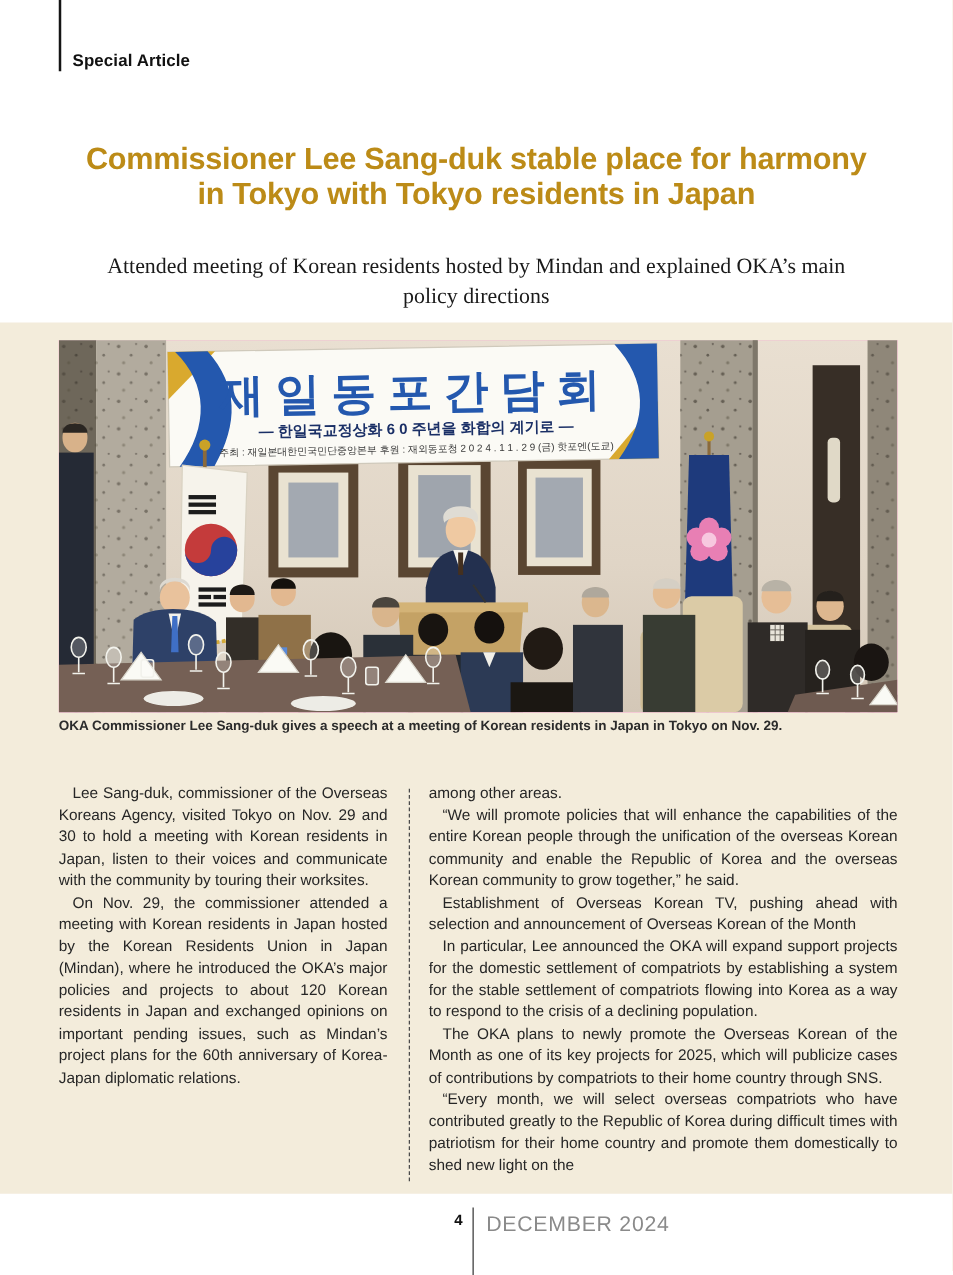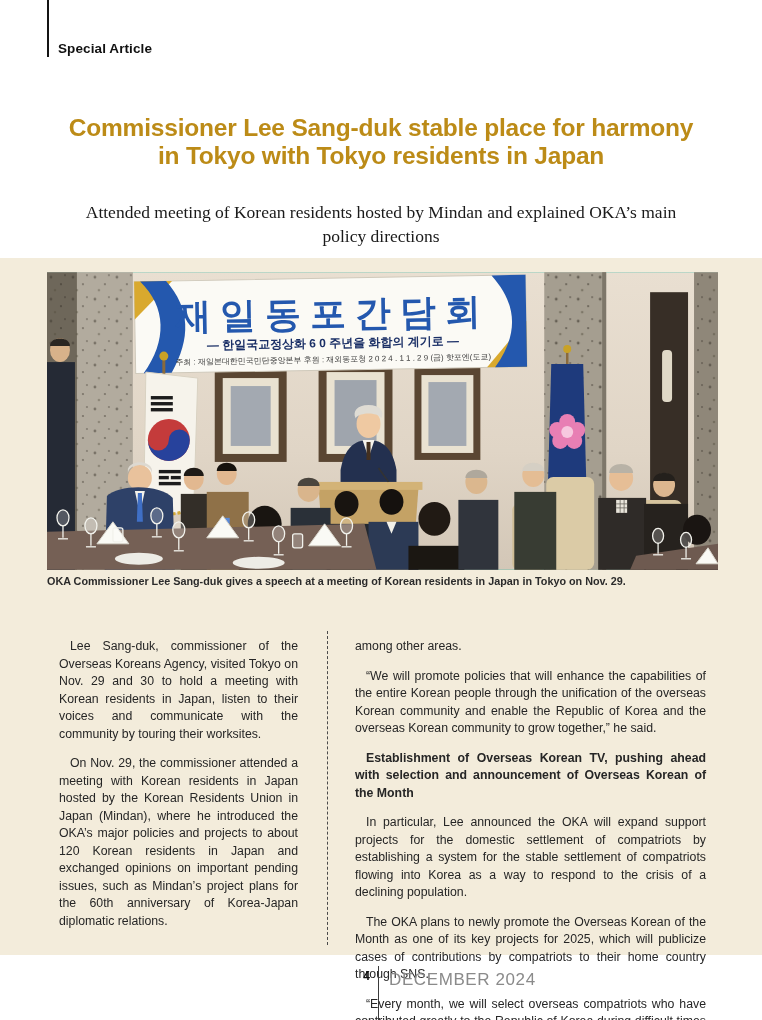--- a/index.html
+++ b/index.html
@@ -12,32 +12,32 @@
     display:flex;align-items:flex-end;}
   .kicker span{margin-left:9px;font-size:13.5px;font-weight:bold;color:#111;padding-bottom:1px;letter-spacing:.1px;}
   
   .headline{position:absolute;left:0;top:114px;width:762px;text-align:center;
     font-weight:bold;font-size:24.5px;line-height:28px;color:#BC8B17;letter-spacing:-0.2px;}
   .subtitle{position:absolute;left:81px;top:176px;width:600px;text-align:center;
     font-family:"Liberation Serif", serif;font-size:17.5px;line-height:24px;color:#1a1a1a;margin-top:24px;}
   
   .band{position:absolute;left:0;top:258px;width:762px;height:697px;background:#F3ECDB;}
   
-  .photo{position:absolute;left:47px;top:272px;width:671px;height:298px;overflow:hidden;background:#14b8a6;}
+  .photo{position:absolute;left:47px;top:272px;width:671px;height:298px;overflow:hidden;background:#f9a8d4;}
   .photo svg{display:block;}
   .caption{position:absolute;left:47px;top:575px;width:671px;font-size:10.8px;color:#2b2b2b;font-weight:bold;}
   
   .col{position:absolute;top:626px;}
-  .col p{margin:12px;text-indent:11px;font-size:12.3px;line-height:17.5px;text-align:justify;color:#262626;}
+  .col p{margin:0;text-indent:11px;font-size:12.3px;line-height:17.5px;text-align:justify;color:#262626;}
   .col p.no-indent{text-indent:0;}
   .col-left{left:47px;width:263px;}
   .col-divider{position:absolute;left:327px;top:631px;height:314px;width:0;border-left:1px dashed #4a4a4a;}
   .col-right{left:343px;width:375px;}
   .subhead{margin:0;padding:0;margin-top:14px;margin-bottom:4px;
-    font-size:13.6px;line-height:17px;font-weight:bold;color:#C8951C;text-align:justify;}
+    font-size:13.6px;line-height:17px;font-weight:normal;color:#C8951C;text-align:justify;}
   
   .footer-num{position:absolute;left:336px;top:969px;width:34px;text-align:right;
     font-size:12px;font-weight:bold;color:#111;}
   .footer-rule{position:absolute;left:378px;top:966px;width:1px;height:54px;background:#3a3a3a;}
   .footer-issue{position:absolute;left:389px;top:970px;font-size:17px;color:#8a8a8a;letter-spacing:.6px;}
 </style>
 </head>
 <body>
 
 <div class="kicker">

